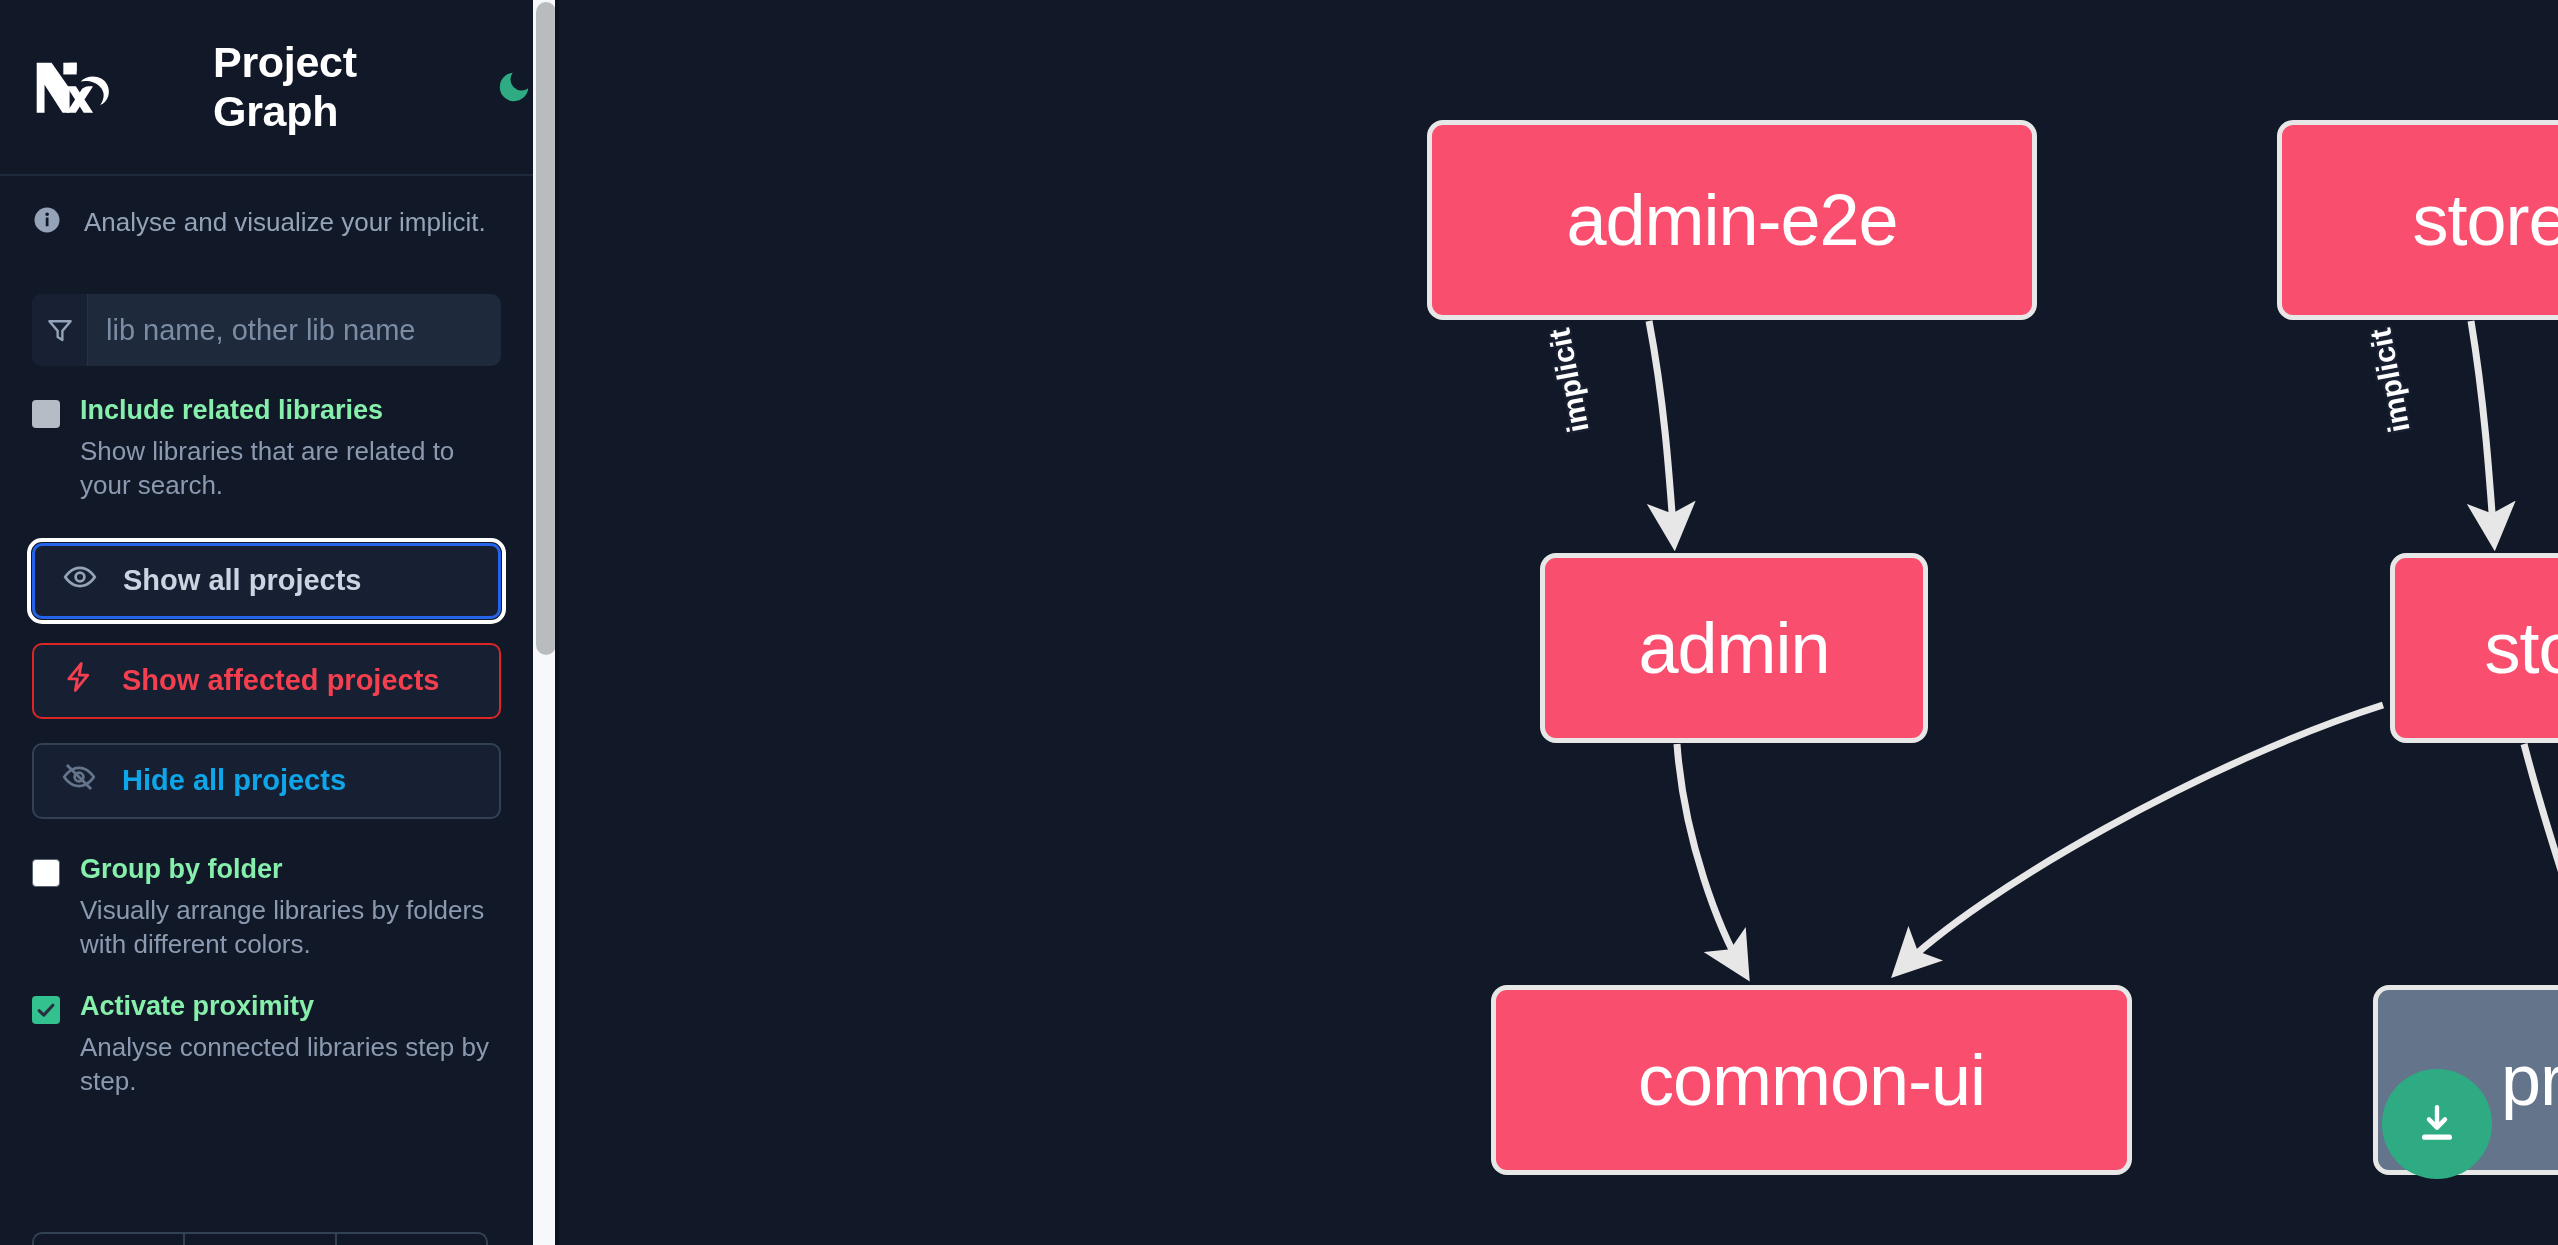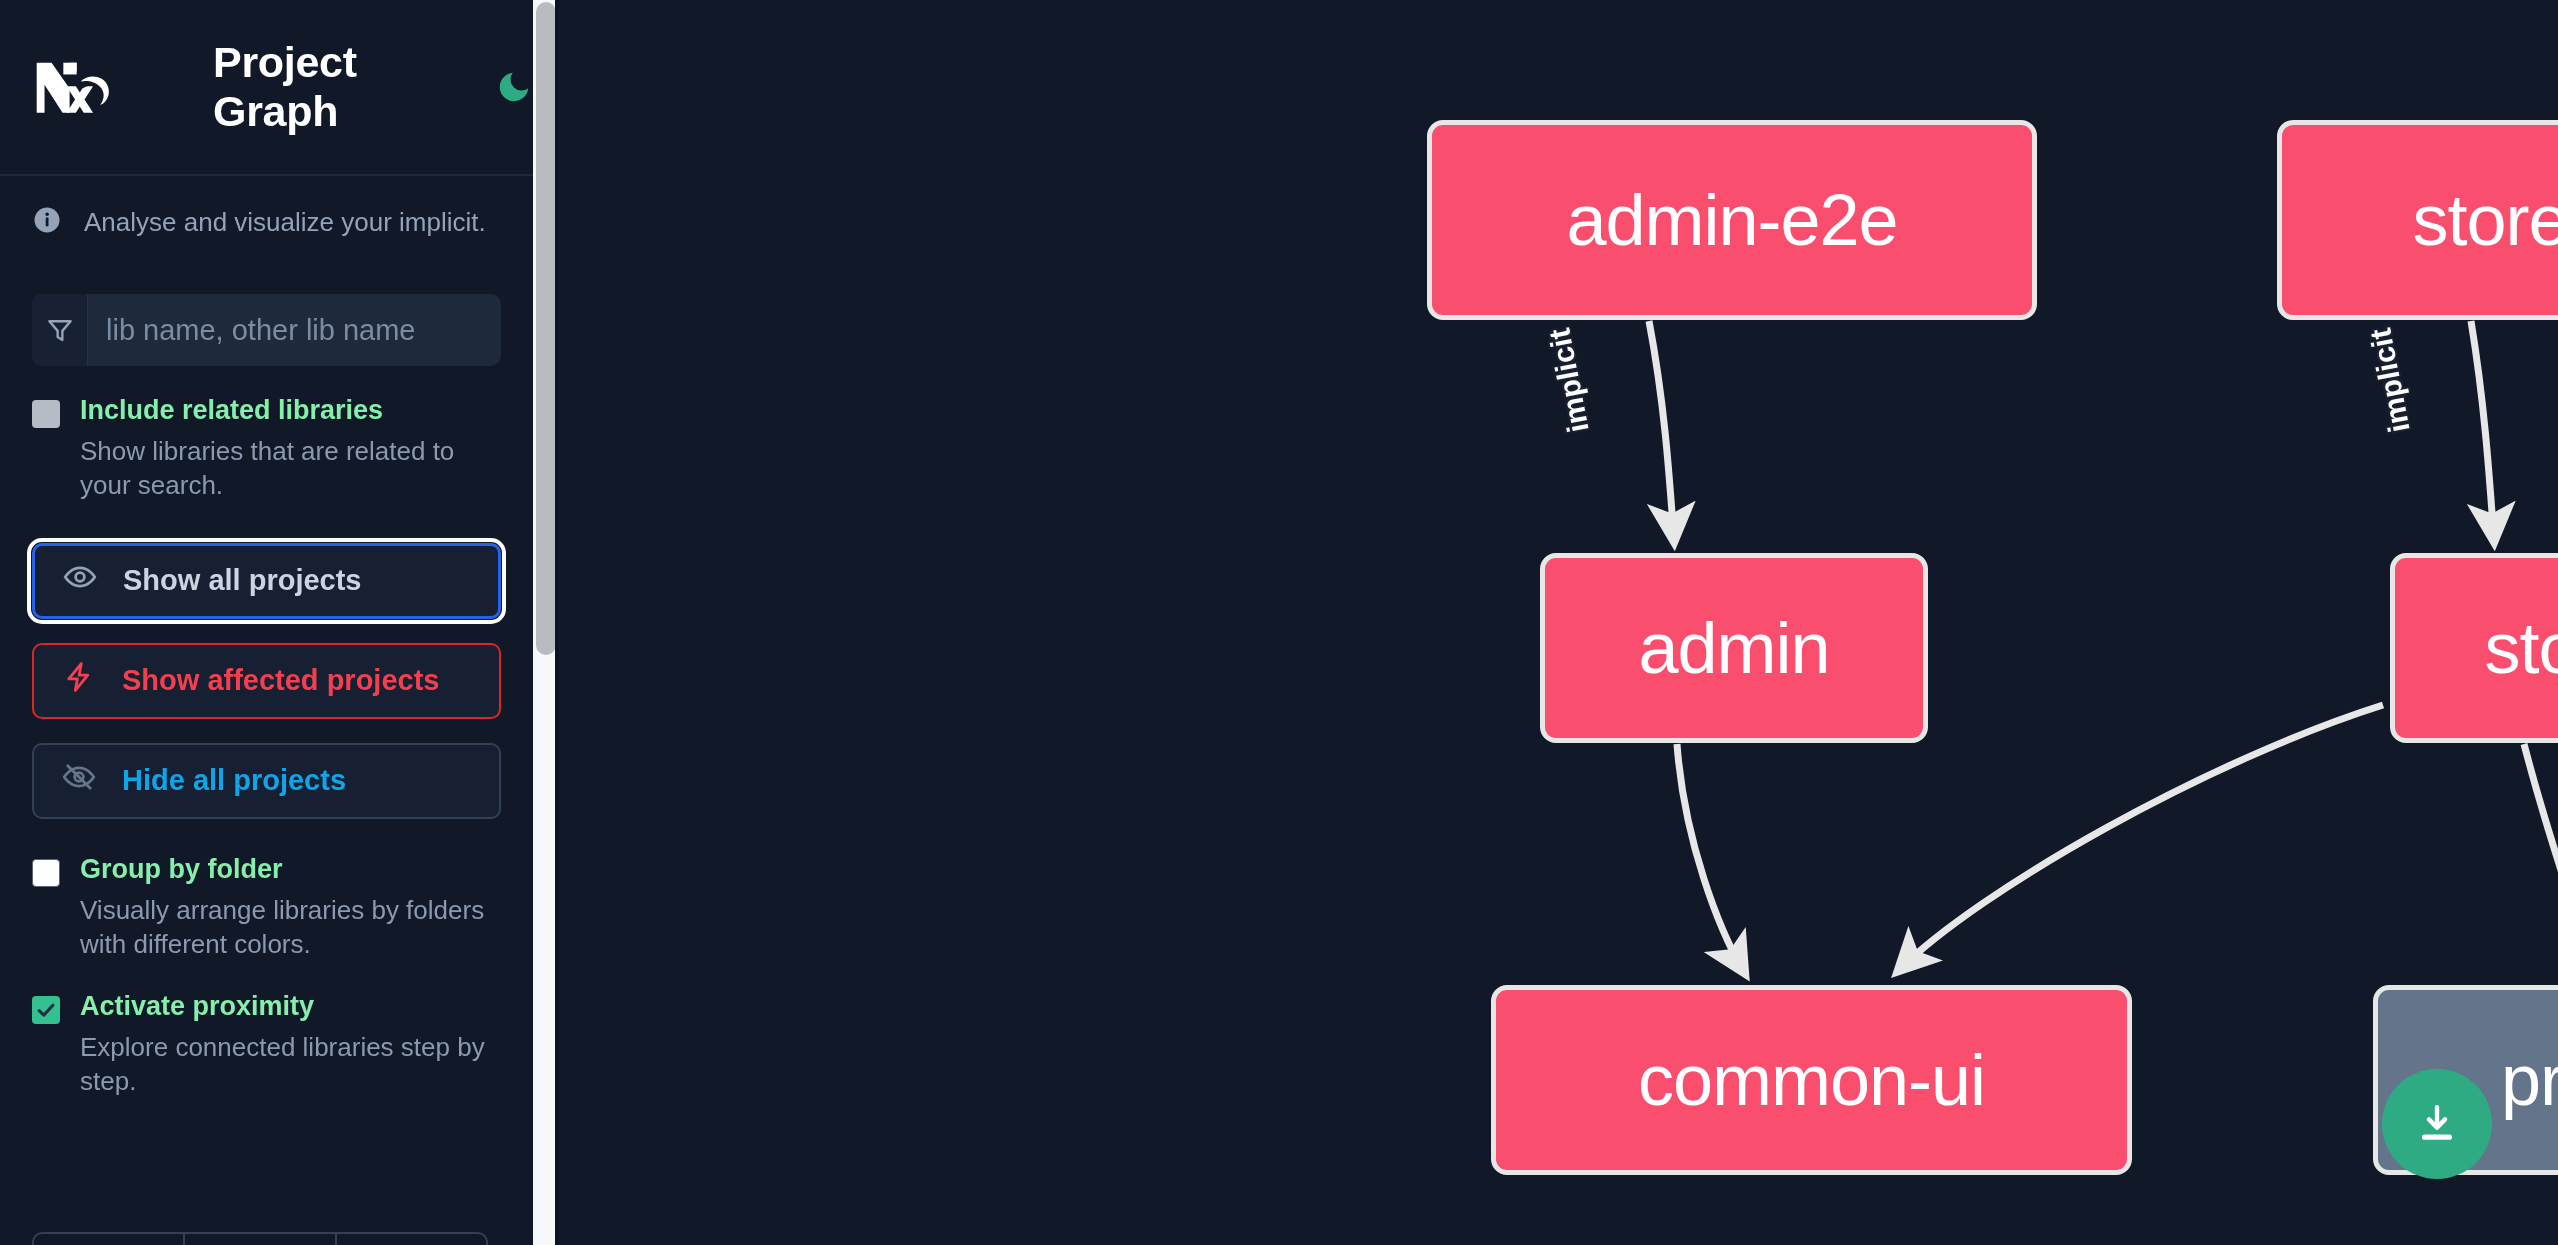--- a/index.html
+++ b/index.html
@@ -307,21 +307,21 @@
       </div>
 
       <div class="check-block" style="padding-top:28px">
         <span class="cbox green">
           <svg viewBox="0 0 24 24">
               <path fill="none" stroke="#27303f" stroke-width="3.4" stroke-linecap="round" stroke-linejoin="round" d="M4.5 12.6 9.6 17.6 19.5 6.8"></path>
             </svg>
         </span>
         <span class="check-texts">
           <div class="check-label">Activate proximity</div>
-          <div class="check-desc">Explore connected libraries step by step.</div>
+          <div class="check-desc">Analyse connected libraries step by step.</div>
         </span>
       </div>
 
       <div class="bottom-group">
         <div></div>
         <div></div>
         <div></div>
       </div>
     </div>
 

